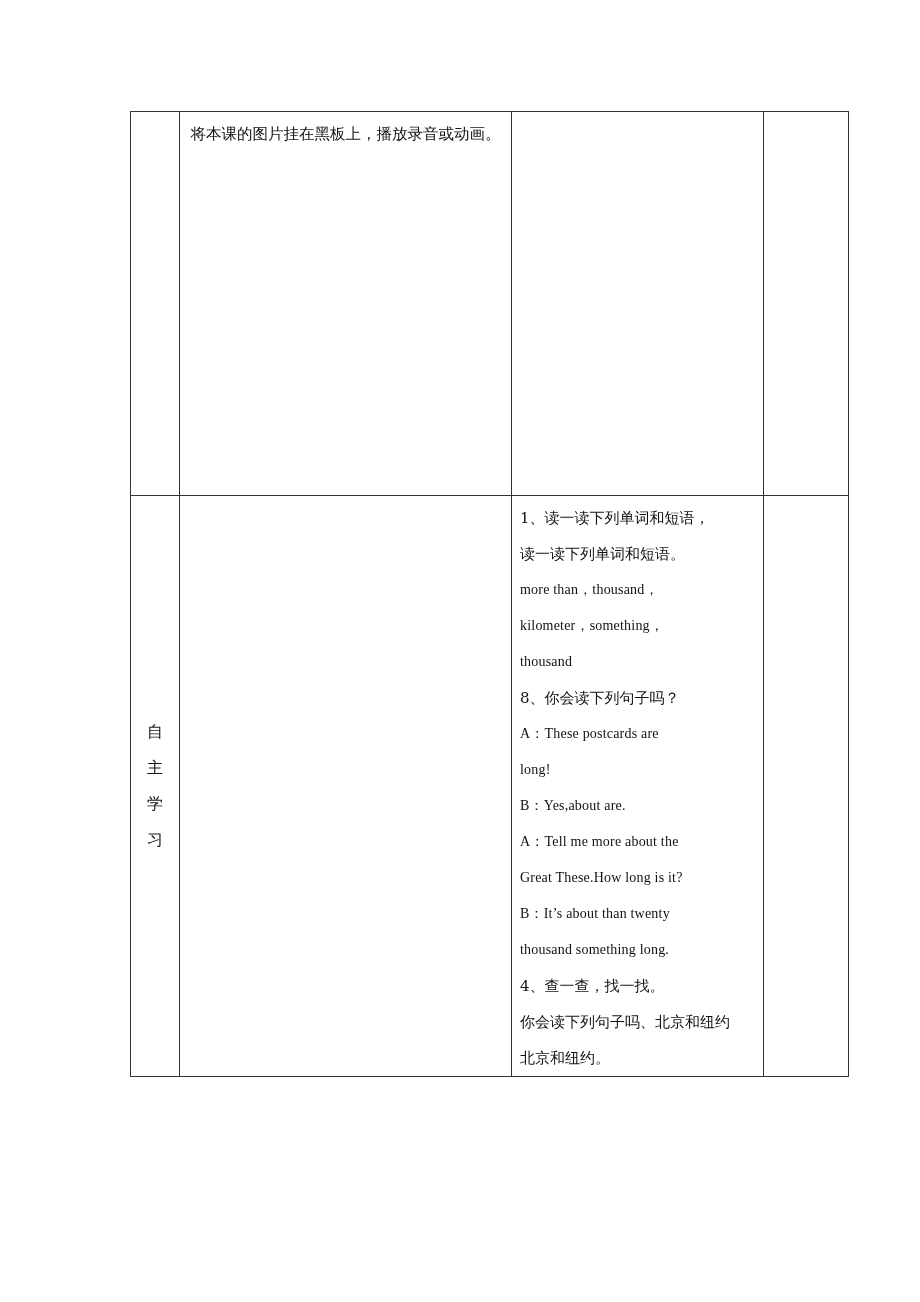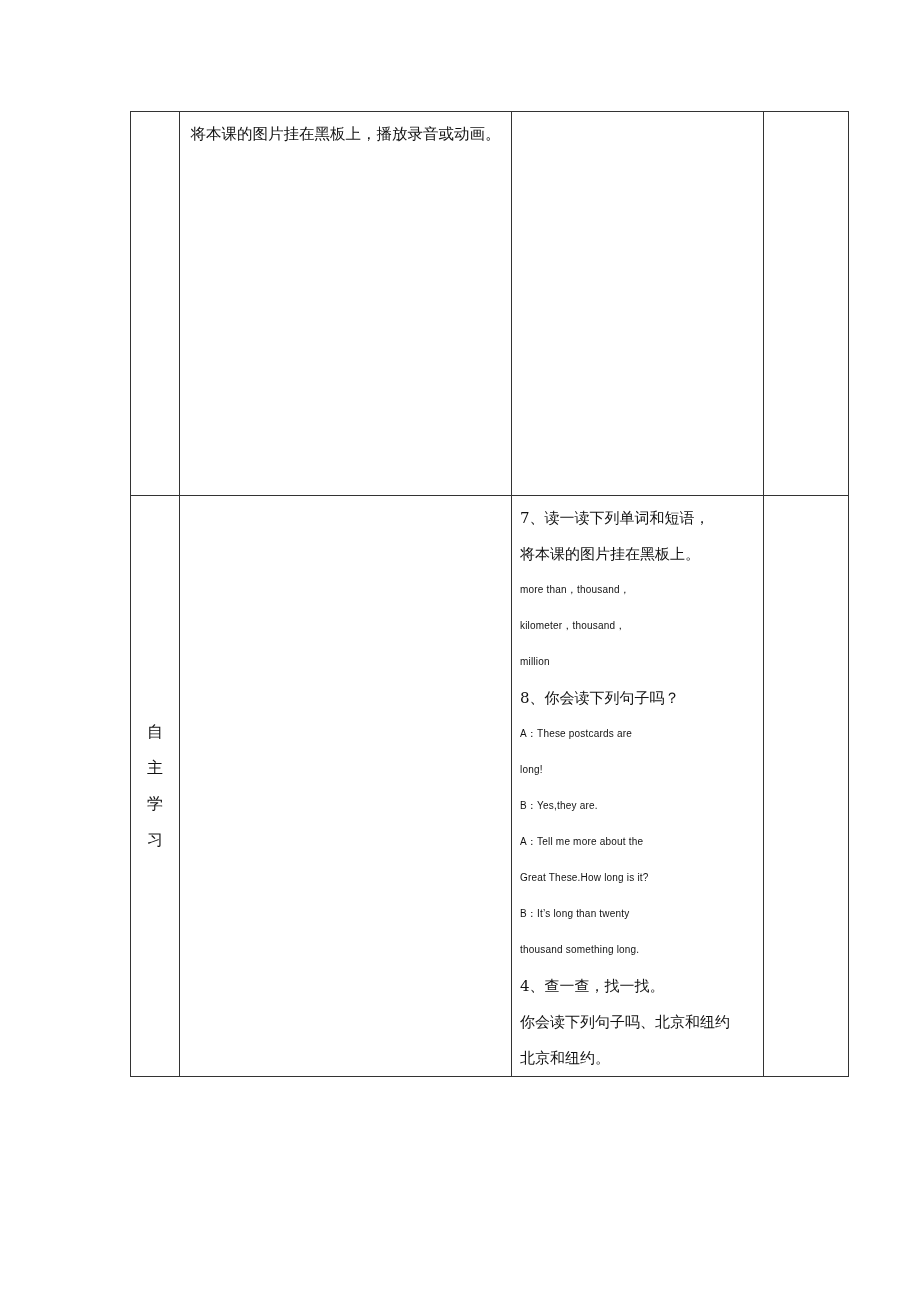--- a/index.html
+++ b/index.html
@@ -9,21 +9,21 @@
                  table-layout: fixed; width: 719px; border-radius: 29px; }
   table.lesson td { border: 1px solid #333; vertical-align: top; padding: 0; }
   col.c1 { width: 49px; } col.c2 { width: 332px; } col.c3 { width: 252px; } col.c4 { width: 85px; }
   tr.r1 { height: 384px; }
   tr.r2 { height: 580px; }
   .teach { text-align: center; font-size: 15.5px; line-height: 36px; padding: 4px 6px 0 6px; }
   .label-cell { vertical-align: middle !important; text-align: center; }
   .vlabel { display: flex; flex-direction: column; align-items: center; font-size: 16px; line-height: 36px; }
   .student { padding: 4px 4px 0 8px; font-size: 15px; line-height: 36px; }
   .student .line { white-space: nowrap; }
-  .student .mono { font-family: Liberation Sans, sans-serif; font-size: 10px; letter-spacing: 0.2px; }
+  .student .mono { font-family: Liberation Serif, serif; font-size: 14px; letter-spacing: 0.2px; }
 </style>
 </head>
 <body>
 
 <table class="lesson">
   <colgroup>
       <col class="c1">
       <col class="c2">
       <col class="c3">
       <col class="c4">
@@ -42,32 +42,32 @@
       <div class="vlabel">
         <span>自</span>
         <span>主</span>
         <span>学</span>
         <span>习</span>
       </div>
     </td>
     <td></td>
     <td>
       <div class="student" id="student-lines">
-            <div class="line">7、读一读下列单词和短语，</div>
-            <div class="line">将本课的图片挂在黑板上。</div>
+            <div class="line">1、读一读下列单词和短语，</div>
+            <div class="line">读一读下列单词和短语。</div>
             <div class="line mono">more than，thousand，</div>
-            <div class="line mono">kilometer，thousand，</div>
-            <div class="line mono">million</div>
+            <div class="line mono">kilometer，something，</div>
+            <div class="line mono">thousand</div>
             <div class="line">8、你会读下列句子吗？</div>
             <div class="line mono">A：These postcards are</div>
             <div class="line mono">long!</div>
-            <div class="line mono">B：Yes,they are.</div>
+            <div class="line mono">B：Yes,about are.</div>
             <div class="line mono">A：Tell me more about the</div>
             <div class="line mono">Great These.How long is it?</div>
-            <div class="line mono">B：It’s long than twenty</div>
+            <div class="line mono">B：It’s about than twenty</div>
             <div class="line mono">thousand something long.</div>
             <div class="line">4、查一查，找一找。</div>
             <div class="line">你会读下列句子吗、北京和纽约</div>
             <div class="line">北京和纽约。</div>
           </div>
     </td>
     <td></td>
   </tr>
 </tbody>
   </table>

